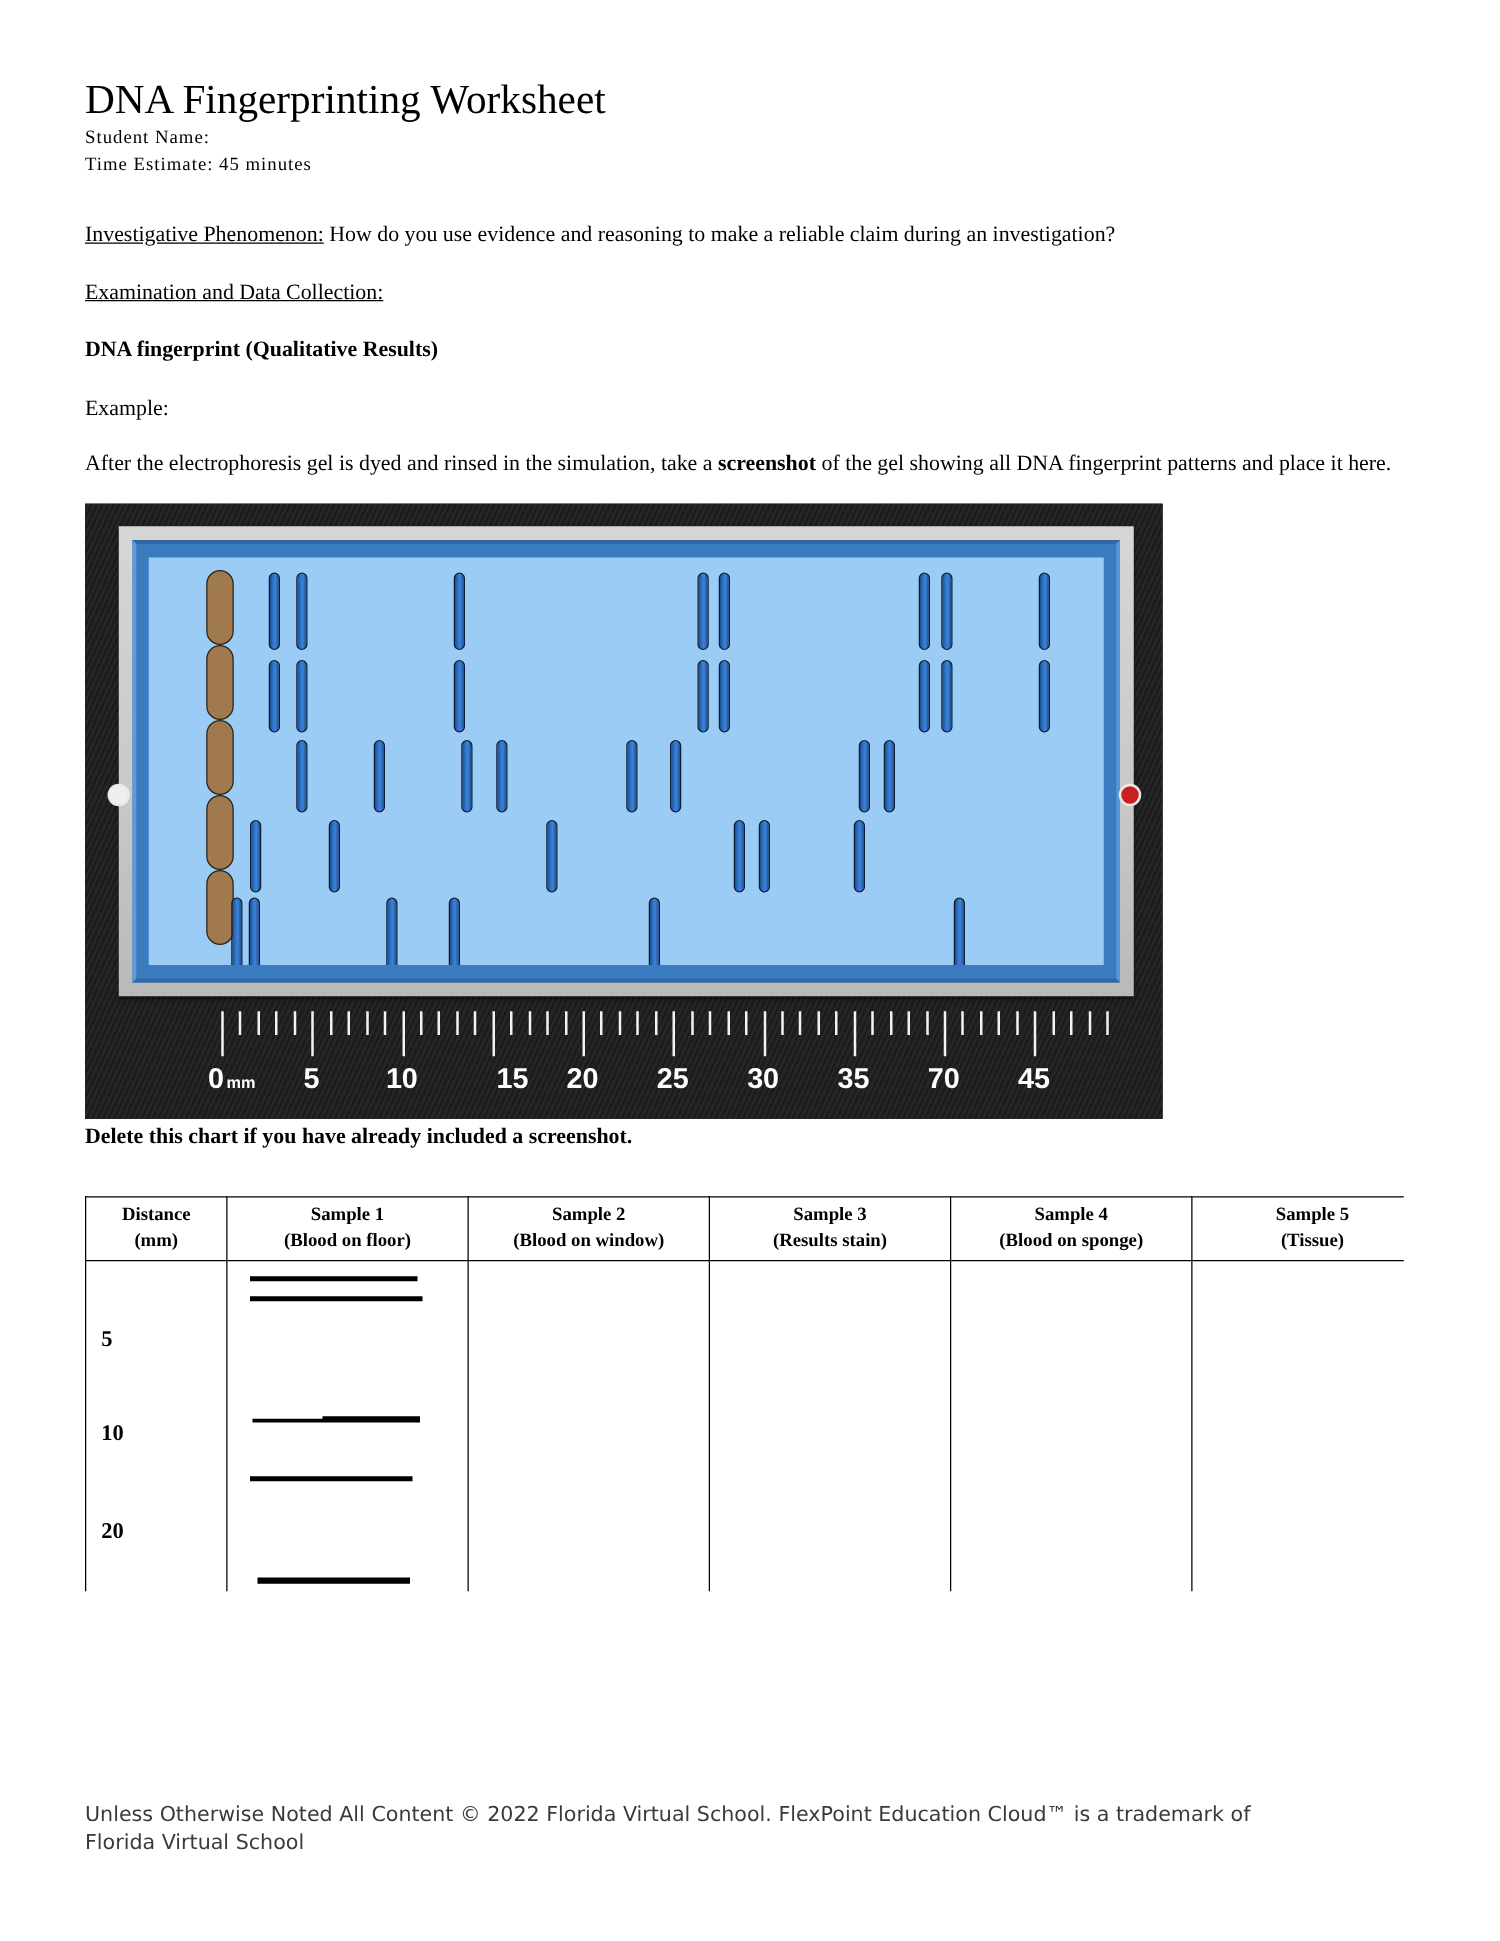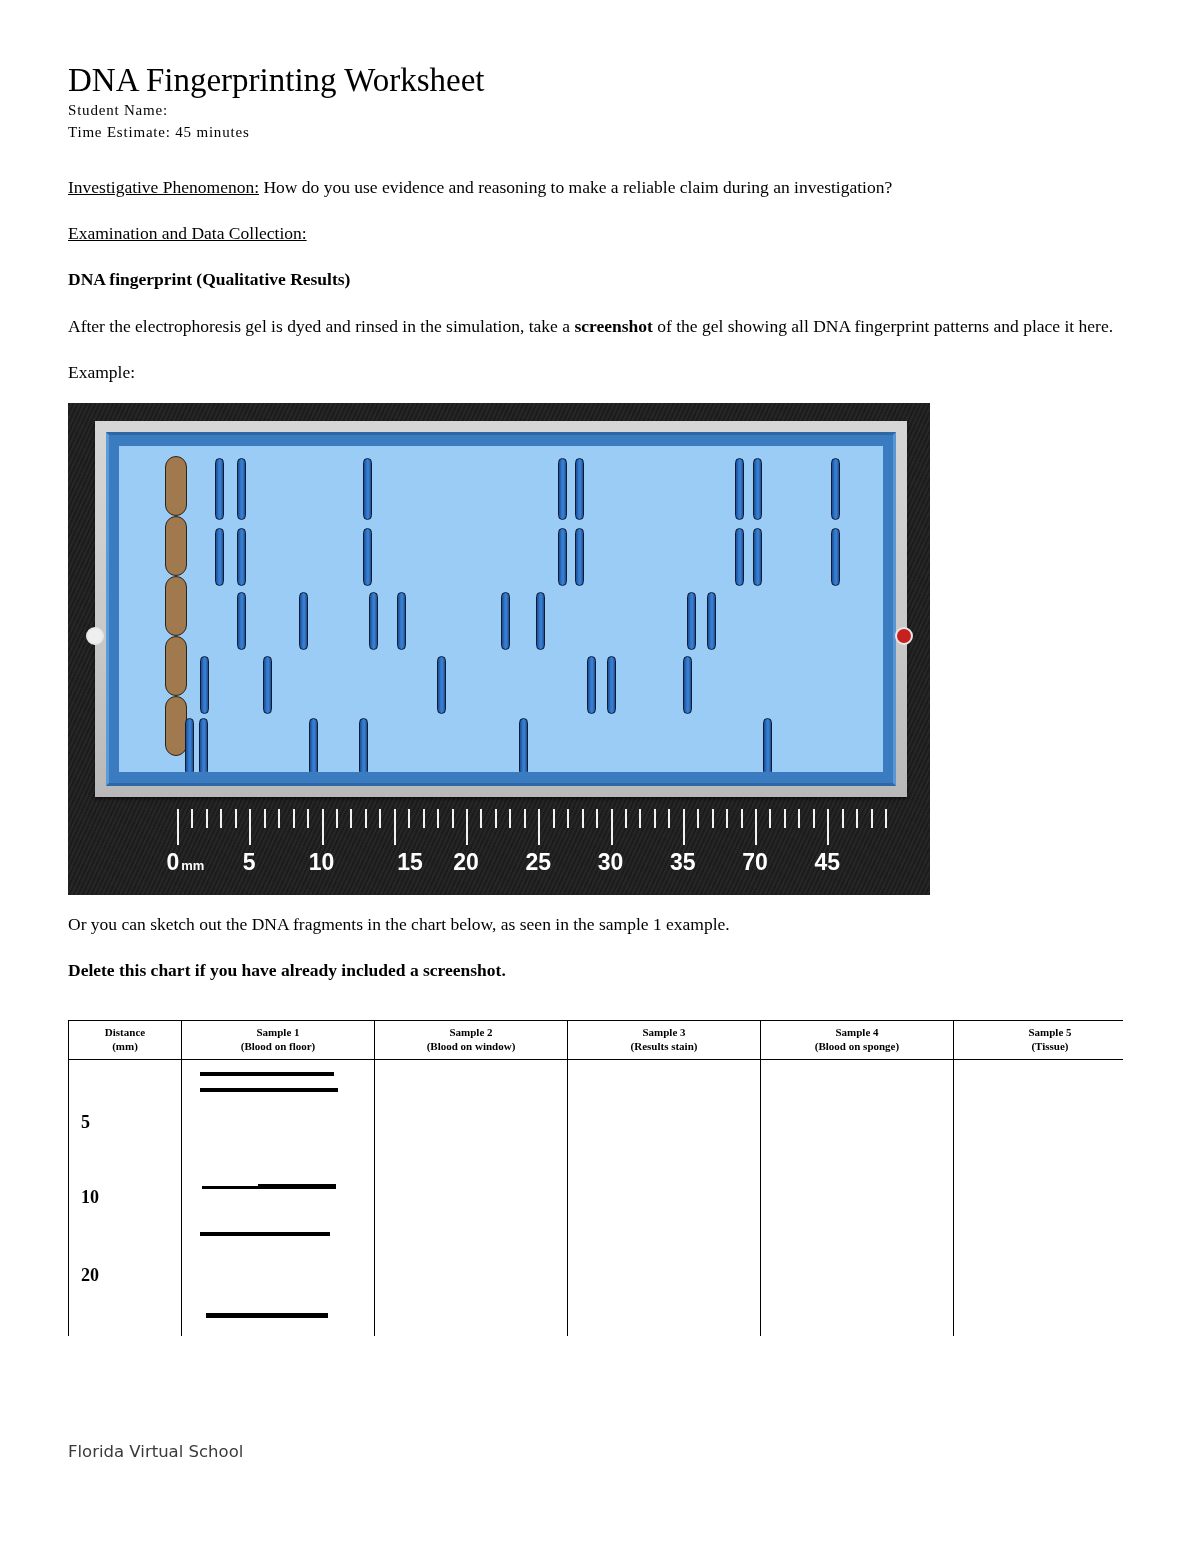--- a/index.html
+++ b/index.html
@@ -164,21 +164,21 @@
     table-layout: fixed;
   }
   table.data-table th,
   table.data-table td {
     border: 1.2px solid #000000;
     padding: 0;
     vertical-align: top;
   }
   table.data-table th {
     text-align: center;
-    font-size: 11px;
+    font-size: 15px;
     font-weight: bold;
     line-height: 1.35;
     padding: 4px 2px 5px 2px;
   }
   .col-distance { width: 108px; }
   .col-sample   { width: 188px; }
   .sketch-cell {
     position: relative;
     height: 330px;
   }
@@ -231,25 +231,25 @@
       <span class="u">Investigative Phenomenon:</span>
       <span>How do you use evidence and reasoning to make a reliable claim during an investigation?</span>
     </p>
 
     <p class="para">
       <span class="u">Examination and Data Collection:</span>
     </p>
 
     <p class="para b">DNA fingerprint (Qualitative Results)</p>
 
+    <p class="para tight">Example:</p>
+
     <p class="para">
       <span>After the electrophoresis gel is dyed and rinsed in the simulation, take a </span><span class="b">screenshot</span><span> of the gel showing all DNA fingerprint patterns and place it here.</span>
     </p>
-
-    <p class="para tight">Example:</p>
 
     <div class="gel-figure">
       <div class="gel-frame">
         <div class="gel-bevel">
           <div class="gel-bed" id="gel-bed">
               <div class="well" style="left: 46px; top: 10px; height: 60px;"></div>
               <div class="well" style="left: 46px; top: 70px; height: 60px;"></div>
               <div class="well" style="left: 46px; top: 130px; height: 60px;"></div>
               <div class="well" style="left: 46px; top: 190px; height: 60px;"></div>
               <div class="well" style="left: 46px; top: 250px; height: 60px;"></div>
@@ -351,21 +351,20 @@
           <div class="ruler-label" style="left: 315px;"><span>15</span></div>
           <div class="ruler-label" style="left: 371px;"><span>20</span></div>
           <div class="ruler-label" style="left: 443.25px;"><span>25</span></div>
           <div class="ruler-label" style="left: 515.5px;"><span>30</span></div>
           <div class="ruler-label" style="left: 587.75px;"><span>35</span></div>
           <div class="ruler-label" style="left: 660px;"><span>70</span></div>
           <div class="ruler-label" style="left: 732.25px;"><span>45</span></div>
         </div>
     </div>
 
-    <p class="para" style="margin-top:16px;">Or you can sketch out the DNA fragments in the chart below, as seen in the sample 1 example.</p>
 
     <p class="para b">Delete this chart if you have already included a screenshot.</p>
 
     <div class="table-clip">
       <table class="data-table">
         <thead>
           <tr>
             <th class="col-distance">
               <div>Distance</div>
               <div>(mm)</div>
@@ -412,15 +411,16 @@
             <td class="sketch-cell"></td>
             <td class="sketch-cell"></td>
           </tr>
         </tbody>
       </table>
     </div>
 
   </div>
 
   <div class="footer">
+    <div>Unless Otherwise Noted All Content © 2022 Florida Virtual School. FlexPoint Education Cloud™ is a trademark of</div>
     <div>Florida Virtual School</div>
   </div>
 </div>
 
 </body></html>

